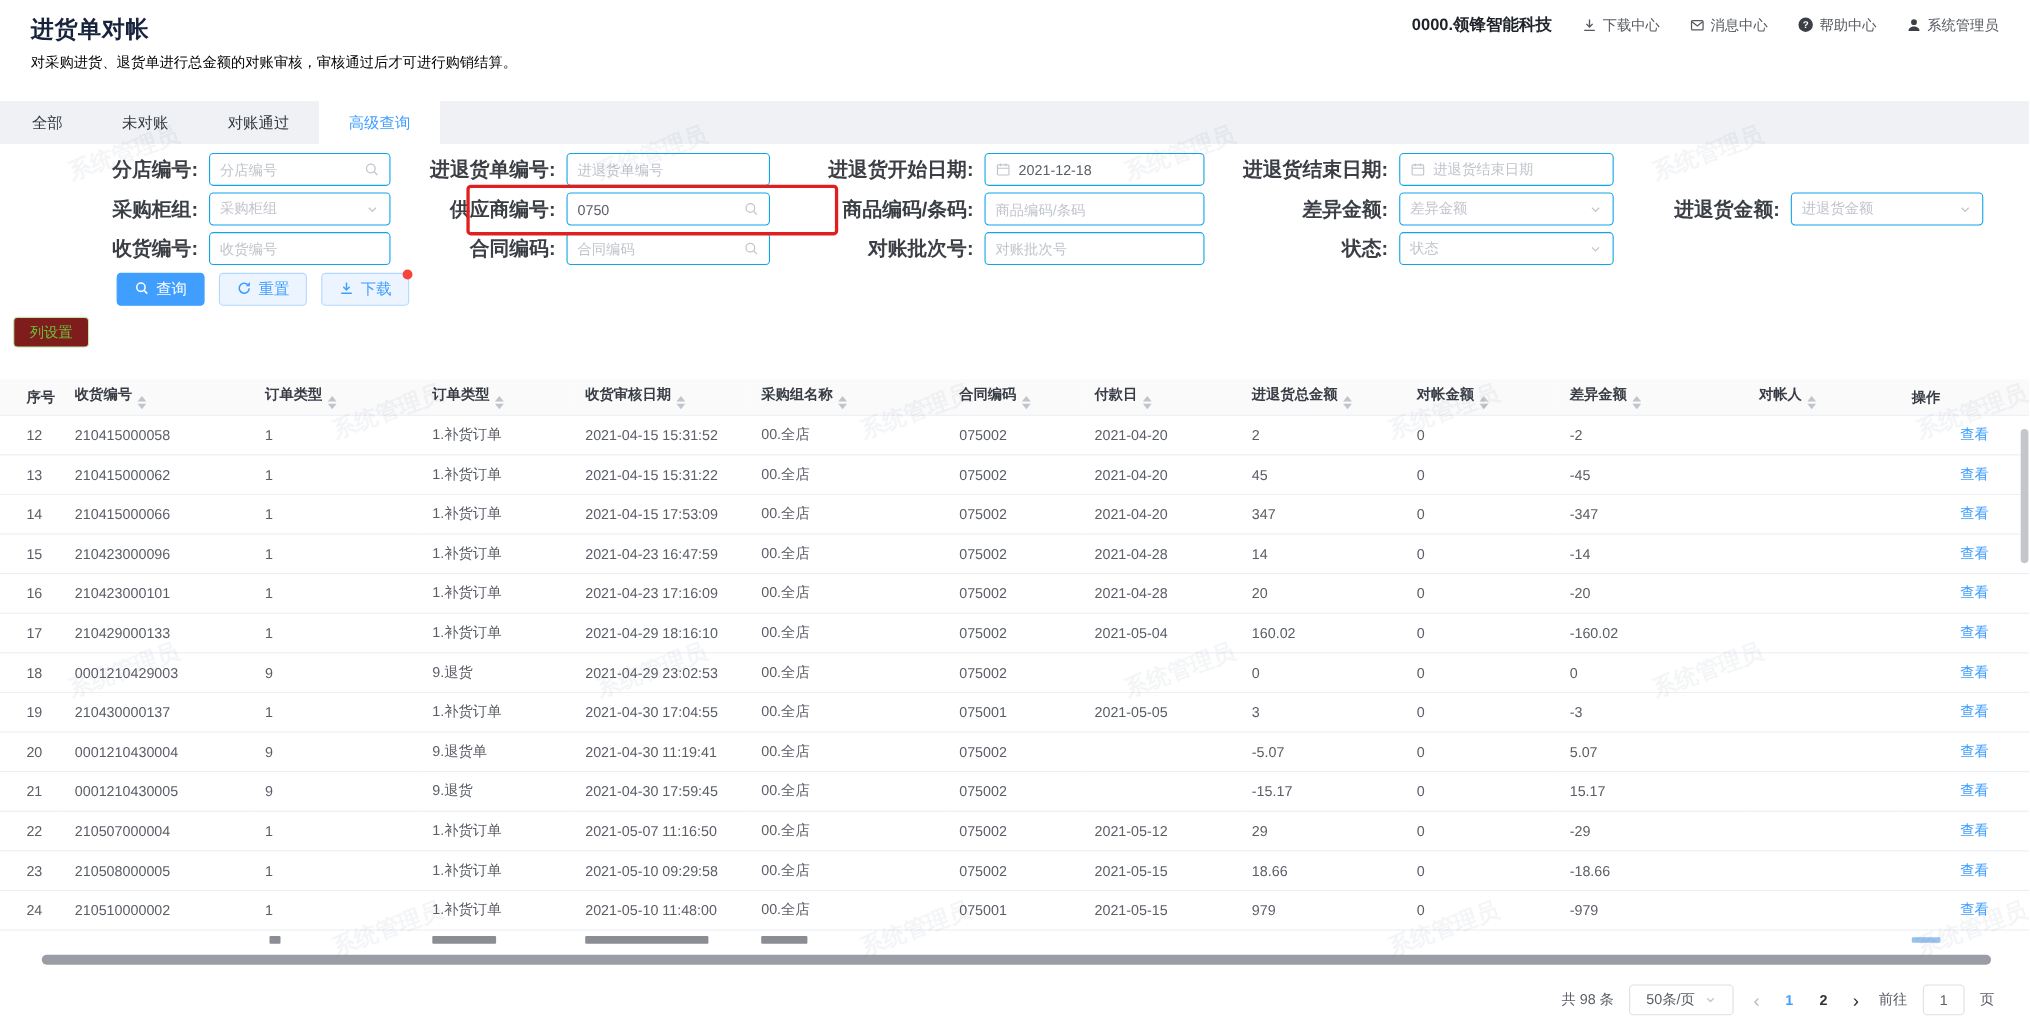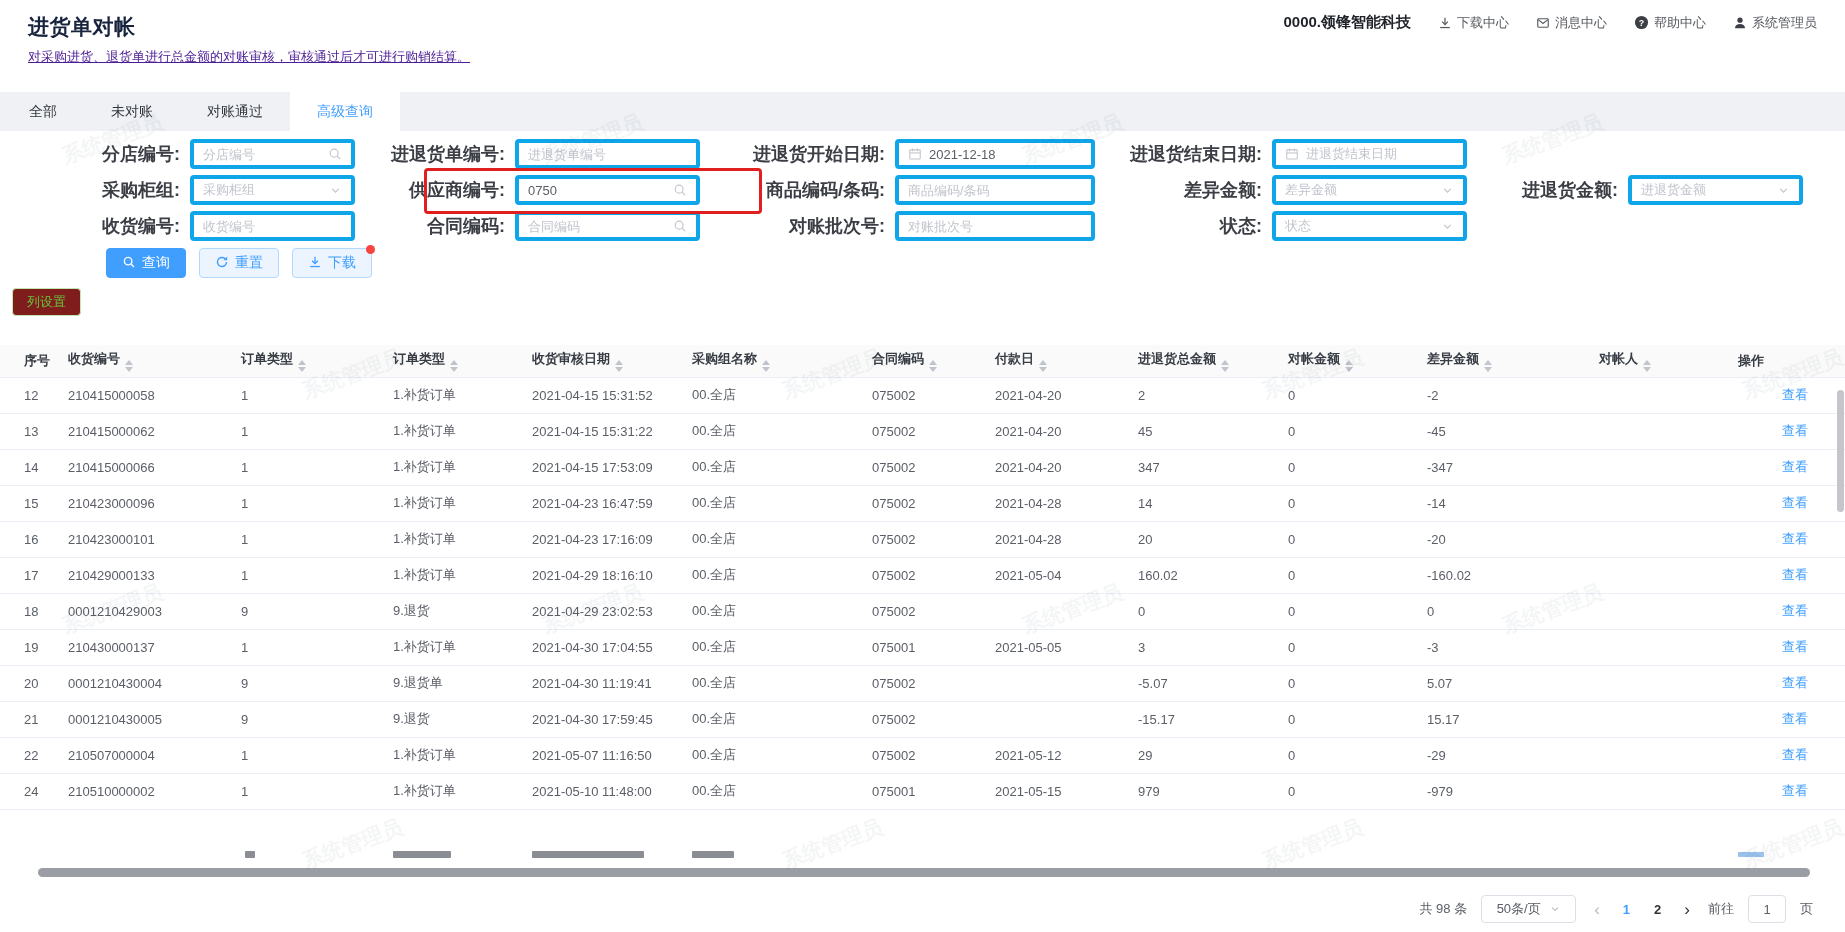--- a/index.html
+++ b/index.html
@@ -7,42 +7,42 @@
     font-family:"Liberation Sans","DejaVu Sans",sans-serif; }
   .page { position:relative; width:1845px; height:932px; background:#fff; overflow:hidden; }
 
   
   .wm-layer { position:absolute; inset:0; pointer-events:none; z-index:60; overflow:hidden; }
   .wm { position:absolute; font-size:21px; color:rgba(60,70,90,0.055); transform:rotate(-20deg); white-space:nowrap; font-weight:700; }
 
   
   .topbar { display:flex; justify-content:space-between; align-items:flex-start; height:92px; padding:13px 28px 0 28px; background:#fff; }
   .page-title { font-size:21px; font-weight:700; color:#17233d; letter-spacing:0.5px; }
-  .page-subtitle { font-size:13px; color:#4c1d95; margin-top:7px;text-decoration:underline; }
+  .page-subtitle { font-size:13px; color:#000000; margin-top:7px; }
   .topnav { display:flex; align-items:center; gap:27px; }
   .company { font-size:15px; font-weight:700; color:#1f2329; }
   .navitem { display:inline-flex; align-items:center; gap:5px; font-size:13px; color:#55585e; cursor:pointer; }
   .navitem svg { display:block; }
 
   
   .tabbar { display:flex; height:39px; background:#eff1f5; align-items:stretch; padding-left:2px; }
   .tab { padding:0 27px; line-height:39px; font-size:14px; color:#33383f; cursor:pointer; }
   .tab.active { background:#fff; color:#409eff; }
 
   
   .filters { position:relative; height:160px; background:#fff; }
   .pair { position:absolute; display:flex; align-items:center; height:30px; }
   .r1 { top:8px; } .r2 { top:44px; } .r3 { top:80px; }
   .lbl { text-align:right; font-weight:700; color:#3b3f45; font-size:18px; padding-right:10px; flex:none; }
   .pos1 { left:40px; }  .pos1 .lbl { width:150px; } .pos1 .fld { width:165px; }
   .pos2 { left:360px; } .pos2 .lbl { width:155px; } .pos2 .fld { width:185px; }
   .pos3 { left:720px; } .pos3 .lbl { width:175px; } .pos3 .fld { width:200px; }
   .pos4 { left:1100px; } .pos4 .lbl { width:172px; } .pos4 .fld { width:195px; }
   .pos5 { left:1470px; } .pos5 .lbl { width:158px; } .pos5 .fld { width:175px; }
-  .fld { height:30px; border:4px solid #0ea5e9; border-radius:4px; background:#fff; display:flex; align-items:center; padding:0 9px; font-size:13px; color:#5a5e66; }
+  .fld { height:30px; border:1px solid #0ea5e9; border-radius:4px; background:#fff; display:flex; align-items:center; padding:0 9px; font-size:13px; color:#5a5e66; }
   .fld input { border:none; outline:none; width:100%; font-size:13px; color:#5a5e66; font-family:inherit; background:transparent; }
   .fld input::placeholder { color:#c0c4cc; }
   .ph { color:#c0c4cc; }
   .val { color:#5a5e66; }
   .sfx { margin-left:auto; color:#c0c4cc; display:flex; flex:none; }
   .pfx { margin-right:7px; color:#c0c4cc; display:flex; flex:none; }
   .red-box { position:absolute; left:424px; top:37px; width:338px; height:46px; border:3px solid #e01f1f; border-radius:4px; z-index:40; pointer-events:none; }
   .btnrow { position:absolute; top:117px; left:106px; display:flex; gap:13px; }
   .btn { height:30px; border-radius:4px; font-size:14px; display:inline-flex; align-items:center; gap:6px; padding:0 15px; cursor:pointer; font-family:inherit; position:relative; }
   .btn-primary { background:#409eff; border:1px solid #409eff; color:#fff; }
@@ -556,20 +556,35 @@
             <td>00.全店</td>
             <td>075002</td>
             <td>2021-05-12</td>
             <td>29</td>
             <td>0</td>
             <td>-29</td>
             <td></td>
             <td><a class="view-link">查看</a></td>
           </tr>
           <tr>
+            <td>23</td>
+            <td>210508000005</td>
+            <td>1</td>
+            <td>1.补货订单</td>
+            <td>2021-05-10 09:29:58</td>
+            <td>00.全店</td>
+            <td>075002</td>
+            <td>2021-05-15</td>
+            <td>18.66</td>
+            <td>0</td>
+            <td>-18.66</td>
+            <td></td>
+            <td><a class="view-link">查看</a></td>
+          </tr>
+          <tr>
             <td>24</td>
             <td>210510000002</td>
             <td>1</td>
             <td>1.补货订单</td>
             <td>2021-05-10 11:48:00</td>
             <td>00.全店</td>
             <td>075001</td>
             <td>2021-05-15</td>
             <td>979</td>
             <td>0</td>

